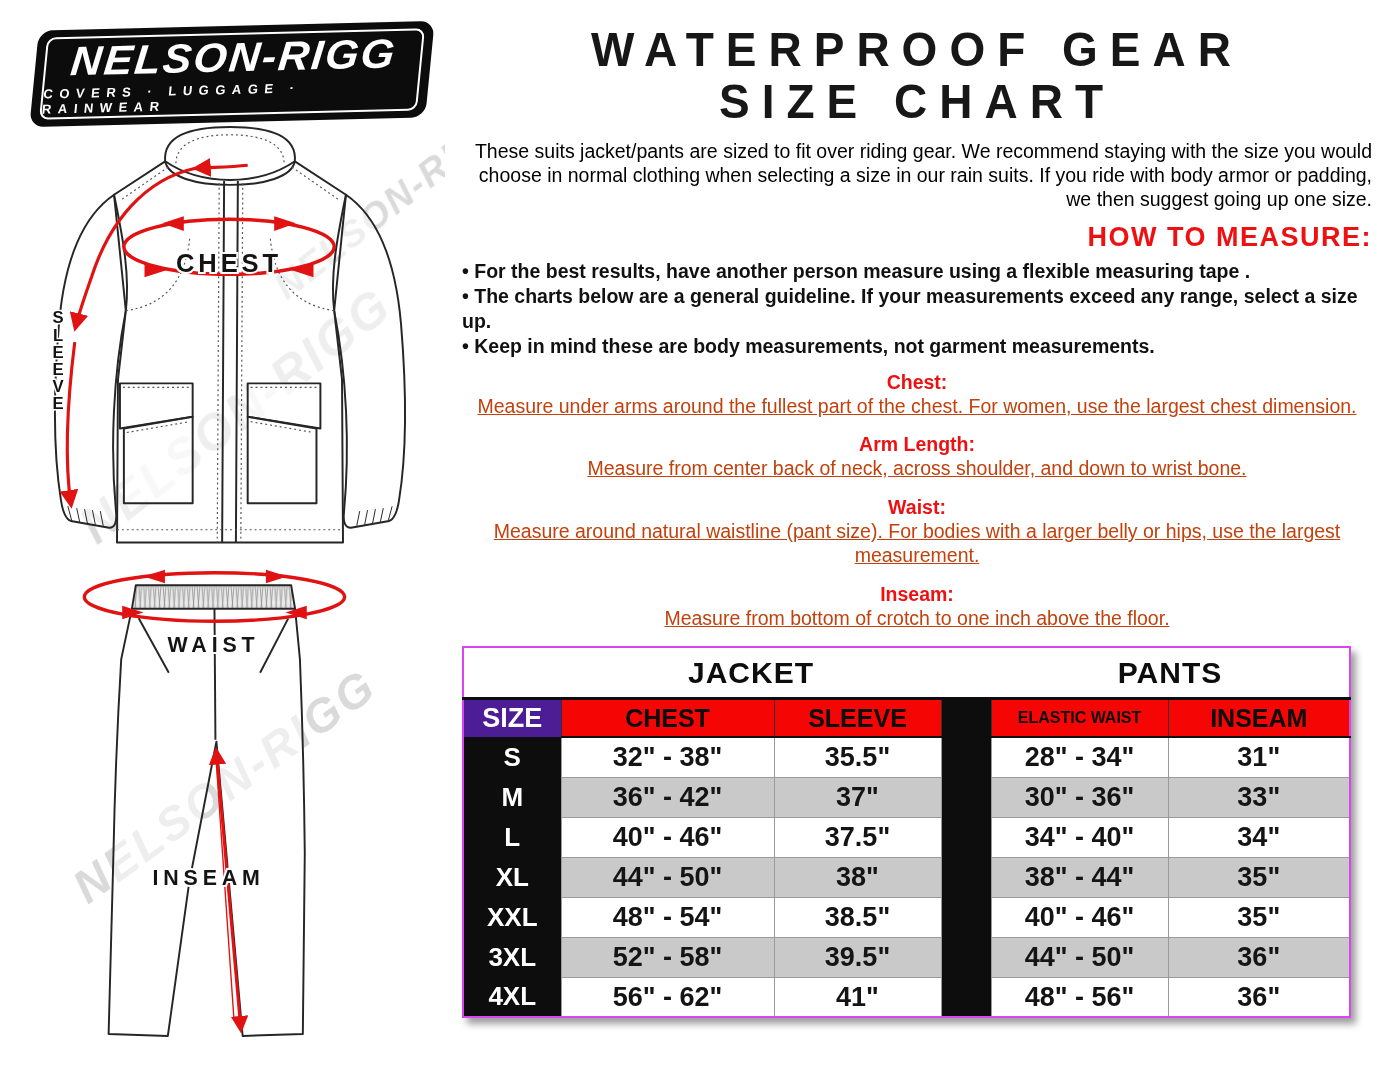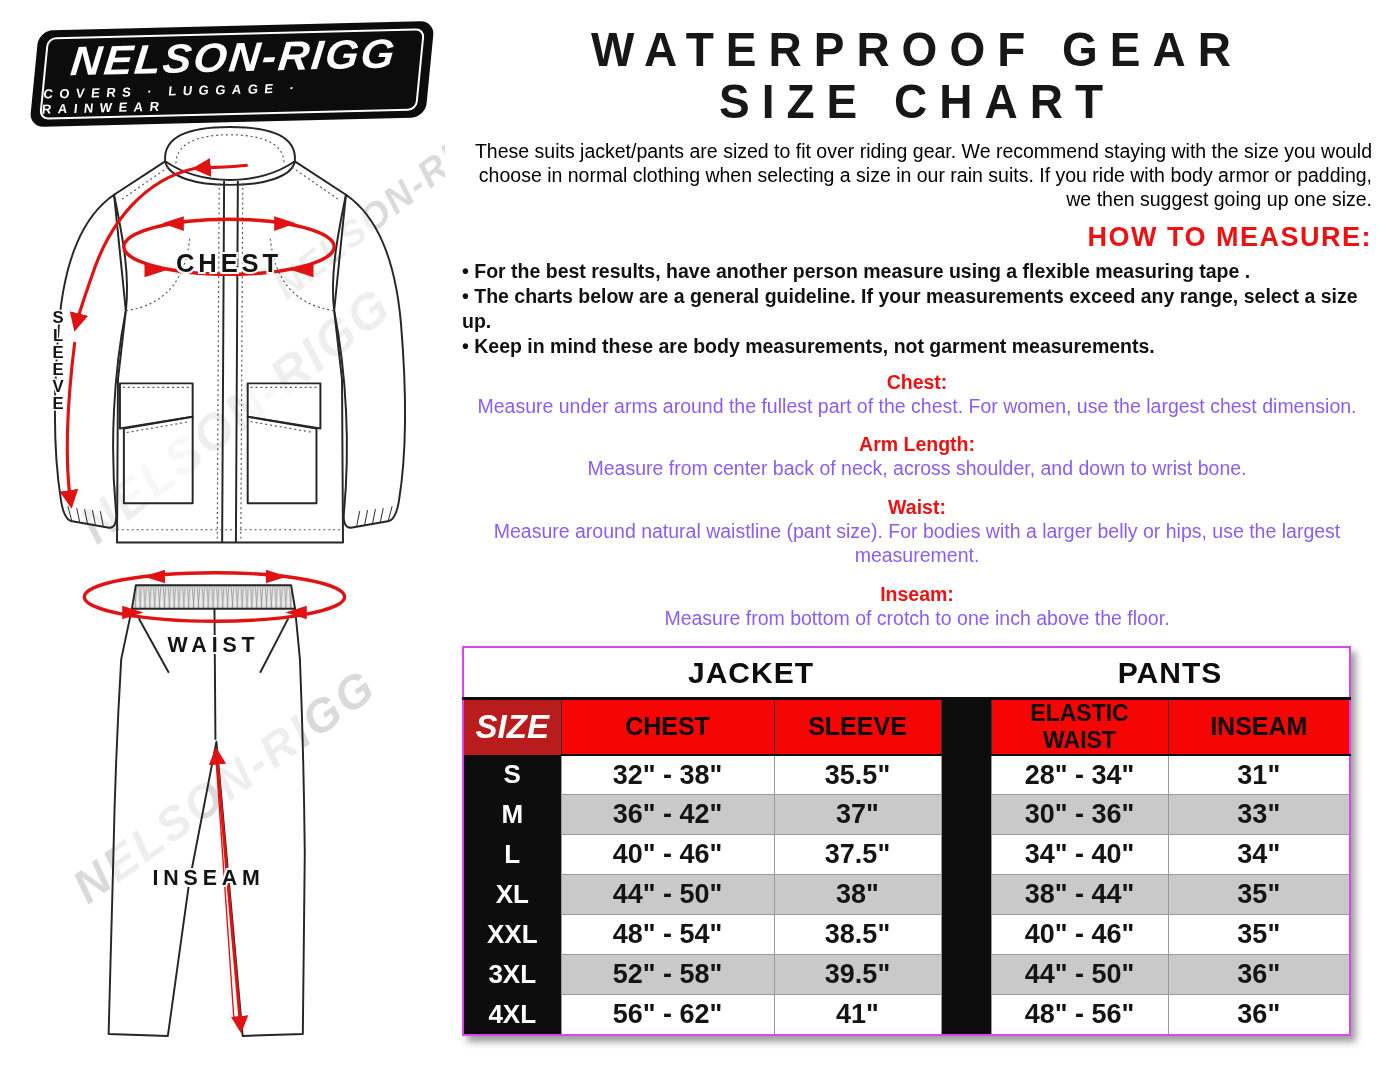--- a/index.html
+++ b/index.html
@@ -35,35 +35,35 @@
   
   .right-col { flex:1; padding:26px 28px 0 2px; }
   .title { text-align:center; font-weight:bold; font-size:46px; color:#171717;
            letter-spacing:12px; line-height:1.08; margin-bottom:15px; transform:scaleY(1.04); }
   .intro { font-size:19.5px; line-height:1.22; color:#000; margin-bottom:10px;text-align:right; }
   .htm-heading { color:#ee1111; font-weight:bold; font-size:27px; letter-spacing:1.5px; margin:4px 0 6px 0;text-align:right; }
   .bullets { list-style:none; font-size:19.5px; line-height:1.28; margin-bottom:12px;font-weight:bold; }
   .bullets li::before { content:"• "; }
   .section { margin-bottom:15px;text-align:center; }
   .section h3 { color:#ee1111; font-size:19.5px; font-weight:bold; margin-bottom:1px; }
-  .section p { font-size:19.5px; line-height:1.22; color:#8b5cf6; }
+  .section p { font-size:19.5px; line-height:1.22; color:#c2410c;text-decoration:underline; }
 
   
   .size-table {
     border-collapse:collapse; table-layout:fixed; width:887px; margin-top:16px;
     border:2px solid #d946ef; box-shadow:5px 6px 7px rgba(0,0,0,.38);
     background:#fff;
   }
   .size-table td, .size-table th { text-align:center; vertical-align:middle; overflow:hidden; }
   .group-row td, .group-row th { height:51px; background:#fff; color:#0d0d0d;
     font-size:30px; font-weight:bold; letter-spacing:1px; border-bottom:3px solid #0d0d0d; }
   .col-row th { height:39px; background:#f60505; color:#0d0d0d; font-size:25px; font-weight:bold;
     border-bottom:2px solid #0d0d0d; border-left:1px solid #333; border-right:1px solid #333; }
-  .col-row th.size-h { background:#b91c1c; color:#fff; font-size:33px; border:none;font-style:italic; }
-  .col-row th.waist-h { font-size:23px; }
+  .col-row th.size-h { background:#4c1d95; color:#fff; font-size:27px; border:none; }
+  .col-row th.waist-h { font-size:16px; }
   .sep-black { background:#0d0d0d !important; border:none !important; }
   .size-table tbody th { background:#0d0d0d; color:#fff; font-size:26px; font-weight:bold; height:40px; }
   .size-table tbody td { font-size:27px; font-weight:bold; color:#141414;
     border-left:1px solid #9a9a9a; border-right:1px solid #9a9a9a; border-top:1px solid #9a9a9a; }
   .size-table tbody tr.even td { background:#c9c9c9; }
   .size-table tbody tr.odd  td { background:#ffffff; }
 </style>
 </head>
 <body>
 

